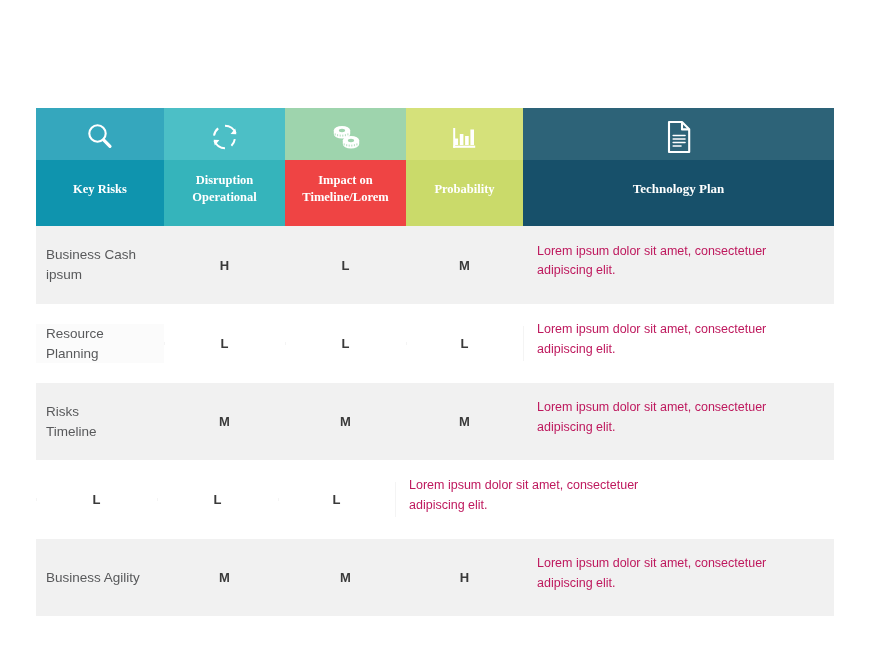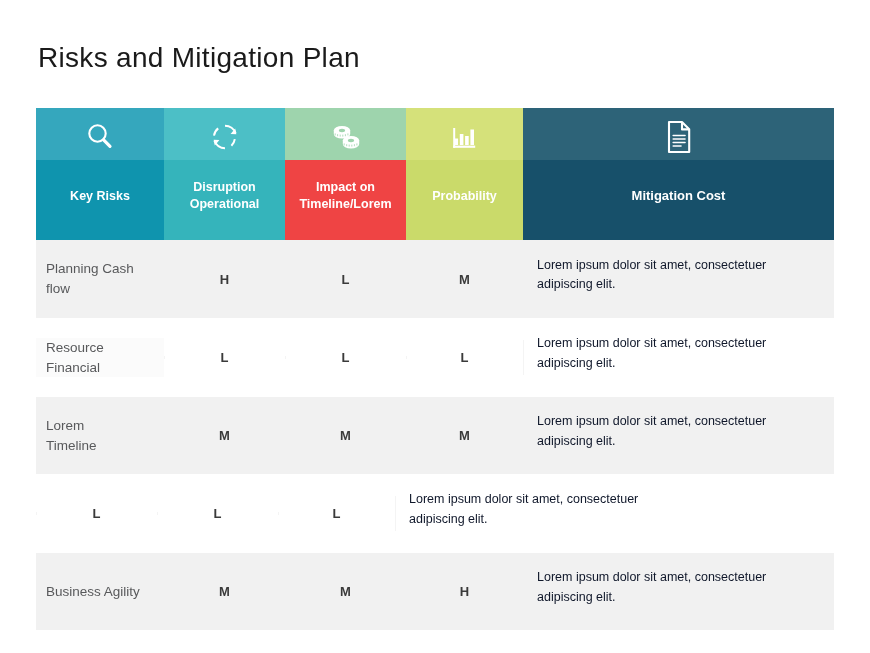--- a/index.html
+++ b/index.html
@@ -36,21 +36,22 @@
     position: absolute;
     left: 36px;
     top: 108px;
     width: 798px;
   }
 
   
   .thead {
     display: flex;
     width: 100%;
-    height: 132px;
+    height: 118px;
+    font-family: Liberation Serif, serif;
   }
 
   .th {
     display: flex;
     flex-direction: column;
     position: relative;
     overflow: hidden;
   }
 
   .th-icon {
@@ -132,21 +133,21 @@
     color: #3a3a3a;
   }
   .cell-rating.w-op     { width: 121px; }
   .cell-rating.w-impact { width: 121px; }
   .cell-rating.w-prob   { width: 117px; }
 
   .cell-mit {
     width: 311px;
     padding: 0 22px 8px 14px;
     font-size: 12.5px;
-    color: #0f172a;
+    color: #be185d;
     line-height: 1.55;
   }
 
   
   .row.plain .cell-rating::before,
   .row.plain .cell-mit::before {
     content: "";
     position: absolute;
     left: 0;
     top: 6px;
@@ -159,21 +160,20 @@
   
   .row + .row { border-top: 1px solid #ffffff; align-items: center; }
 
   .icon-svg { display: block; }
 </style>
 </head>
 <body>
 
 <div class="slide">
 
-  <div class="page-title">Risks and Mitigation Plan</div>
 
   <div class="table-wrap">
 
     <div class="thead">
 
       <div class="th c-risk col-risk">
         <div class="th-icon">
           <svg class="icon-svg" width="34" height="34" viewBox="0 0 34 34" aria-hidden="true">
             <circle cx="14.5" cy="13.5" r="8.2" fill="none" stroke="#ffffff" stroke-width="2.1"></circle>
             <line x1="20.6" y1="19.8" x2="27" y2="26.4" stroke="#ffffff" stroke-width="3.2" stroke-linecap="round"></line>
@@ -256,57 +256,57 @@
             <path d="M5 3 h13 l7.2 7.2 V33 H5 Z" fill="none" stroke="#ffffff" stroke-width="2.1" stroke-linejoin="round"></path>
             <path d="M18 3 v7.4 h7.2" fill="none" stroke="#ffffff" stroke-width="2.1" stroke-linejoin="round"></path>
             <g stroke="#ffffff" stroke-width="1.6" stroke-linecap="round">
               <line x1="9.2" y1="16.5" x2="21" y2="16.5"></line>
               <line x1="9.2" y1="20.0" x2="21" y2="20.0"></line>
               <line x1="9.2" y1="23.5" x2="21" y2="23.5"></line>
               <line x1="9.2" y1="27.0" x2="17" y2="27.0"></line>
             </g>
           </svg>
         </div>
-        <div class="th-label wide">Mitigation Cost</div>
+        <div class="th-label wide">Technology Plan</div>
       </div>
 
     </div>
 
     <div class="tbody">
 
       <div class="row shaded">
         <div class="cell cell-risk">
           <span>
-            <span>Planning Cash</span><br>
-            <span>flow</span>
+            <span>Business Cash</span><br>
+            <span>ipsum</span>
           </span>
         </div>
         <div class="cell cell-rating w-op">H</div>
         <div class="cell cell-rating w-impact">L</div>
         <div class="cell cell-rating w-prob">M</div>
         <div class="cell cell-mit">Lorem ipsum dolor sit amet, consectetuer adipiscing elit.</div>
       </div>
 
       <div class="row plain">
         <div class="cell cell-risk">
           <span>
             <span>Resource</span><br>
-            <span>Financial</span>
+            <span>Planning</span>
           </span>
         </div>
         <div class="cell cell-rating w-op">L</div>
         <div class="cell cell-rating w-impact">L</div>
         <div class="cell cell-rating w-prob">L</div>
         <div class="cell cell-mit">Lorem ipsum dolor sit amet, consectetuer adipiscing elit.</div>
       </div>
 
       <div class="row shaded">
         <div class="cell cell-risk">
           <span>
-            <span>Lorem</span><br>
+            <span>Risks</span><br>
             <span>Timeline</span>
           </span>
         </div>
         <div class="cell cell-rating w-op">M</div>
         <div class="cell cell-rating w-impact">M</div>
         <div class="cell cell-rating w-prob">M</div>
         <div class="cell cell-mit">Lorem ipsum dolor sit amet, consectetuer adipiscing elit.</div>
       </div>
 
       <div class="row plain">

